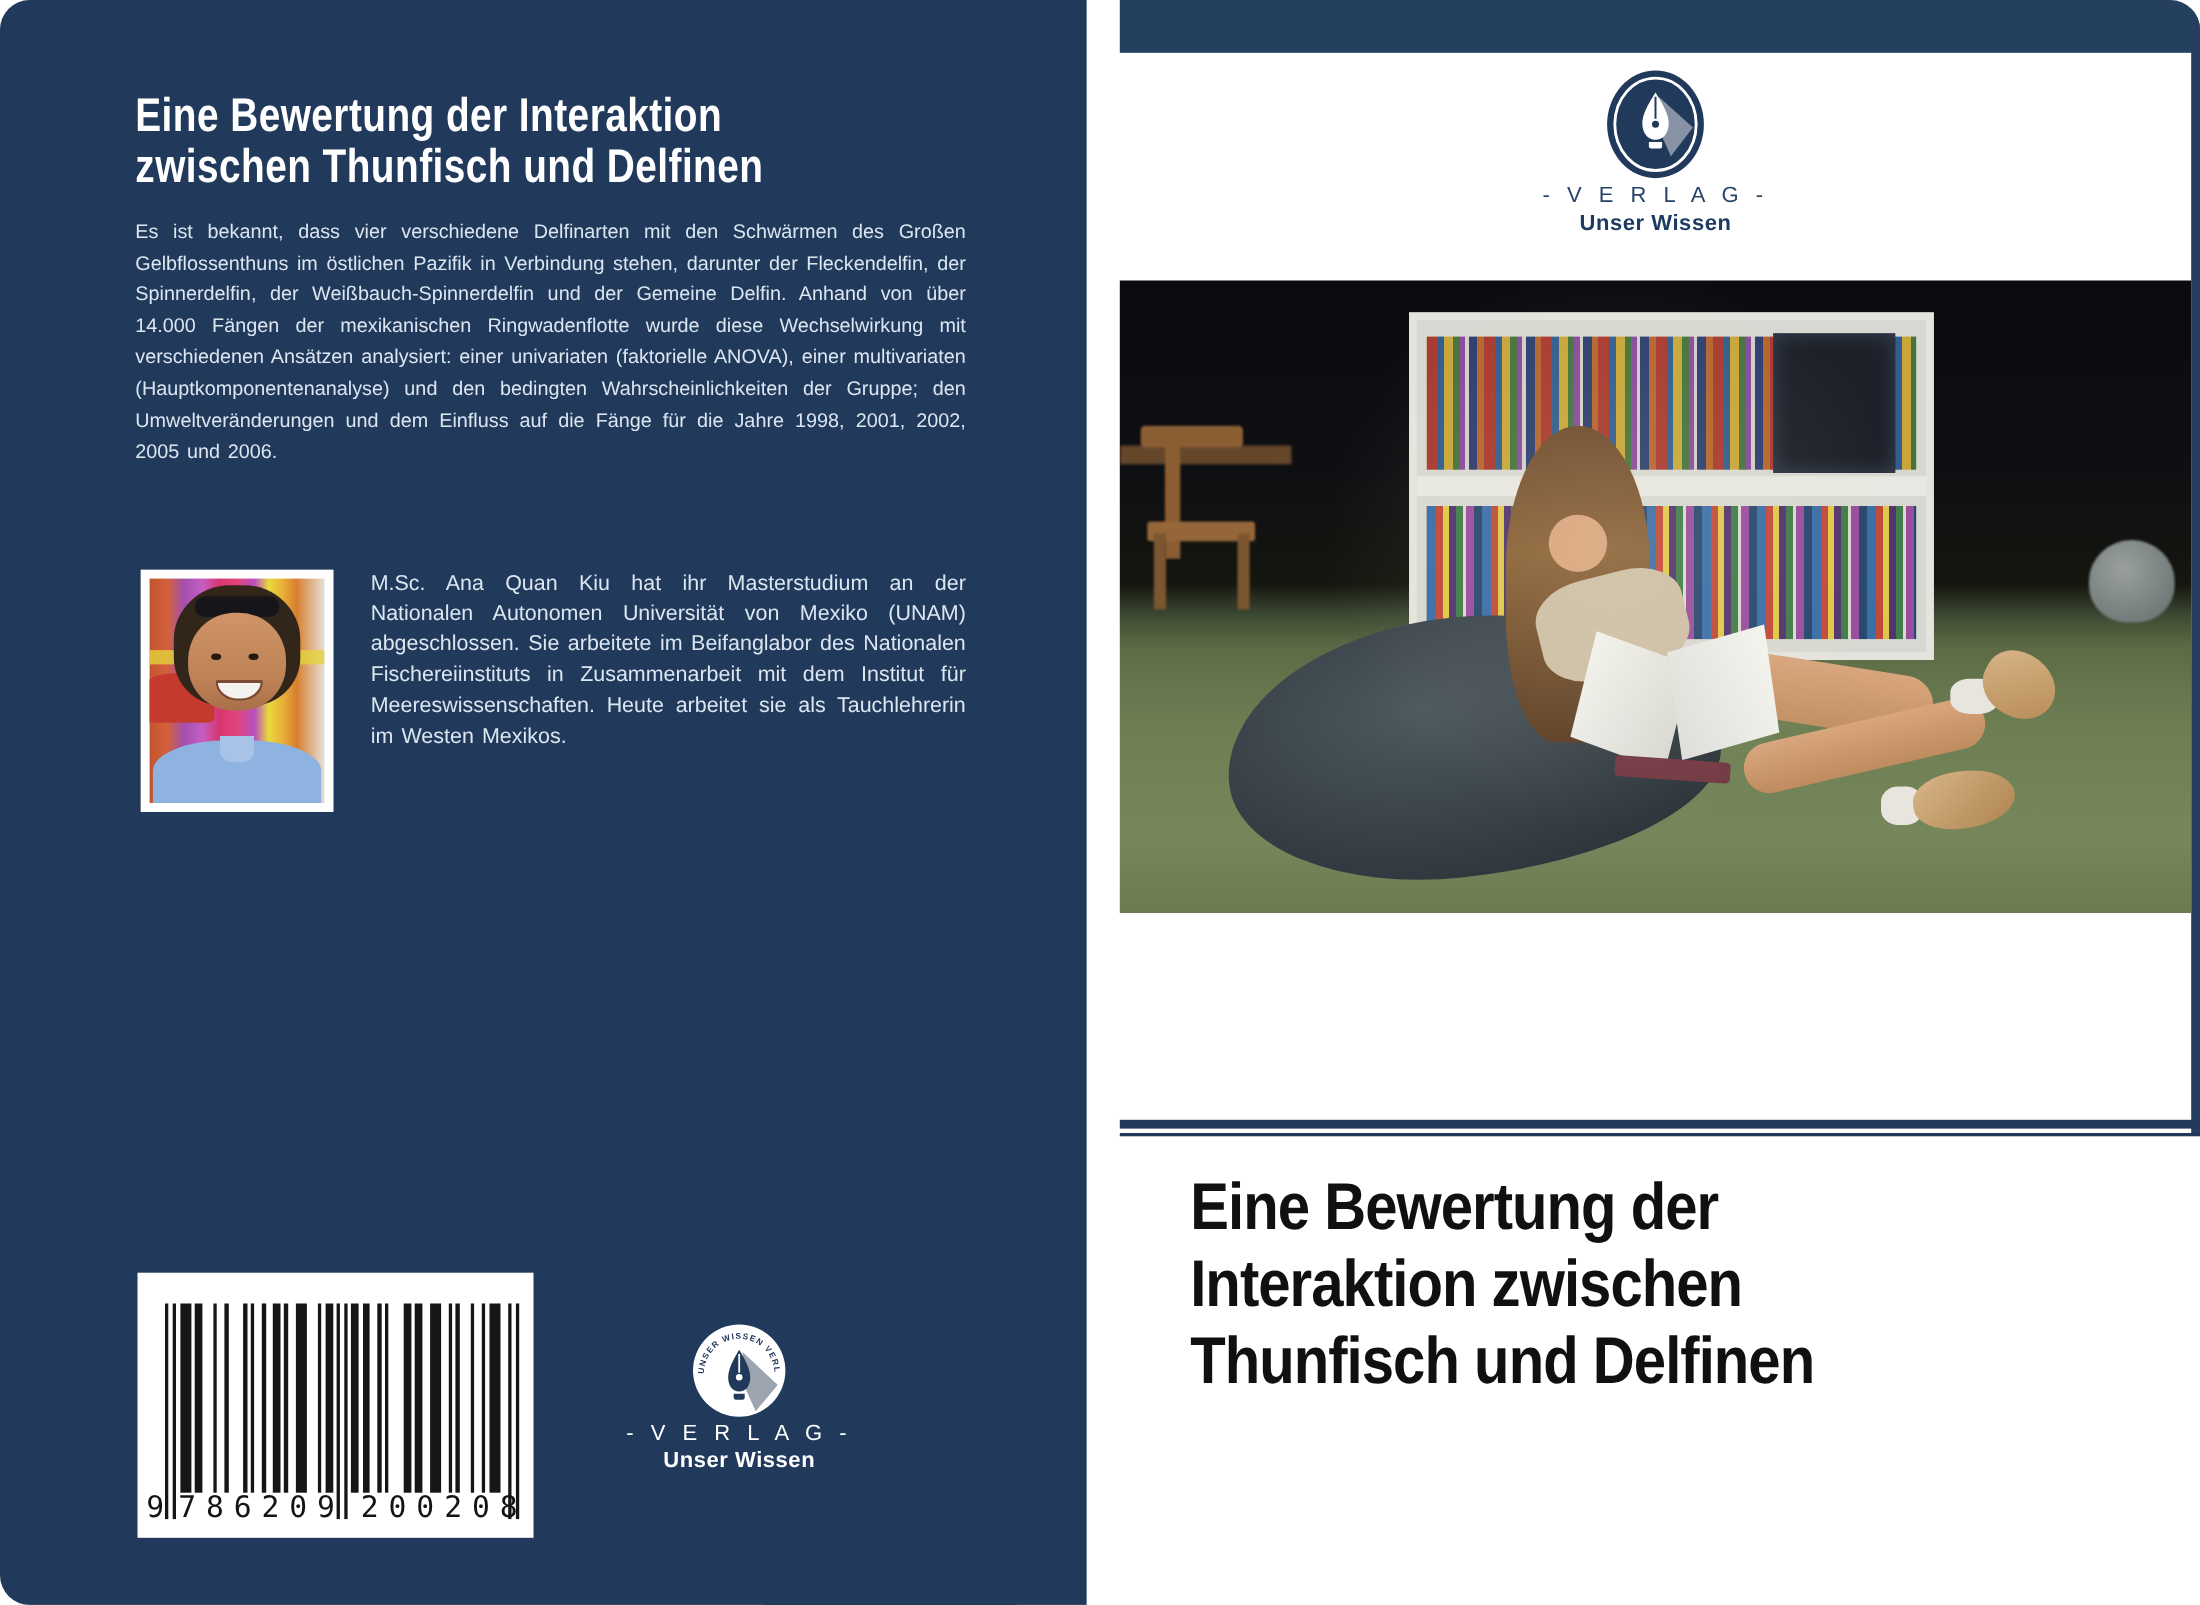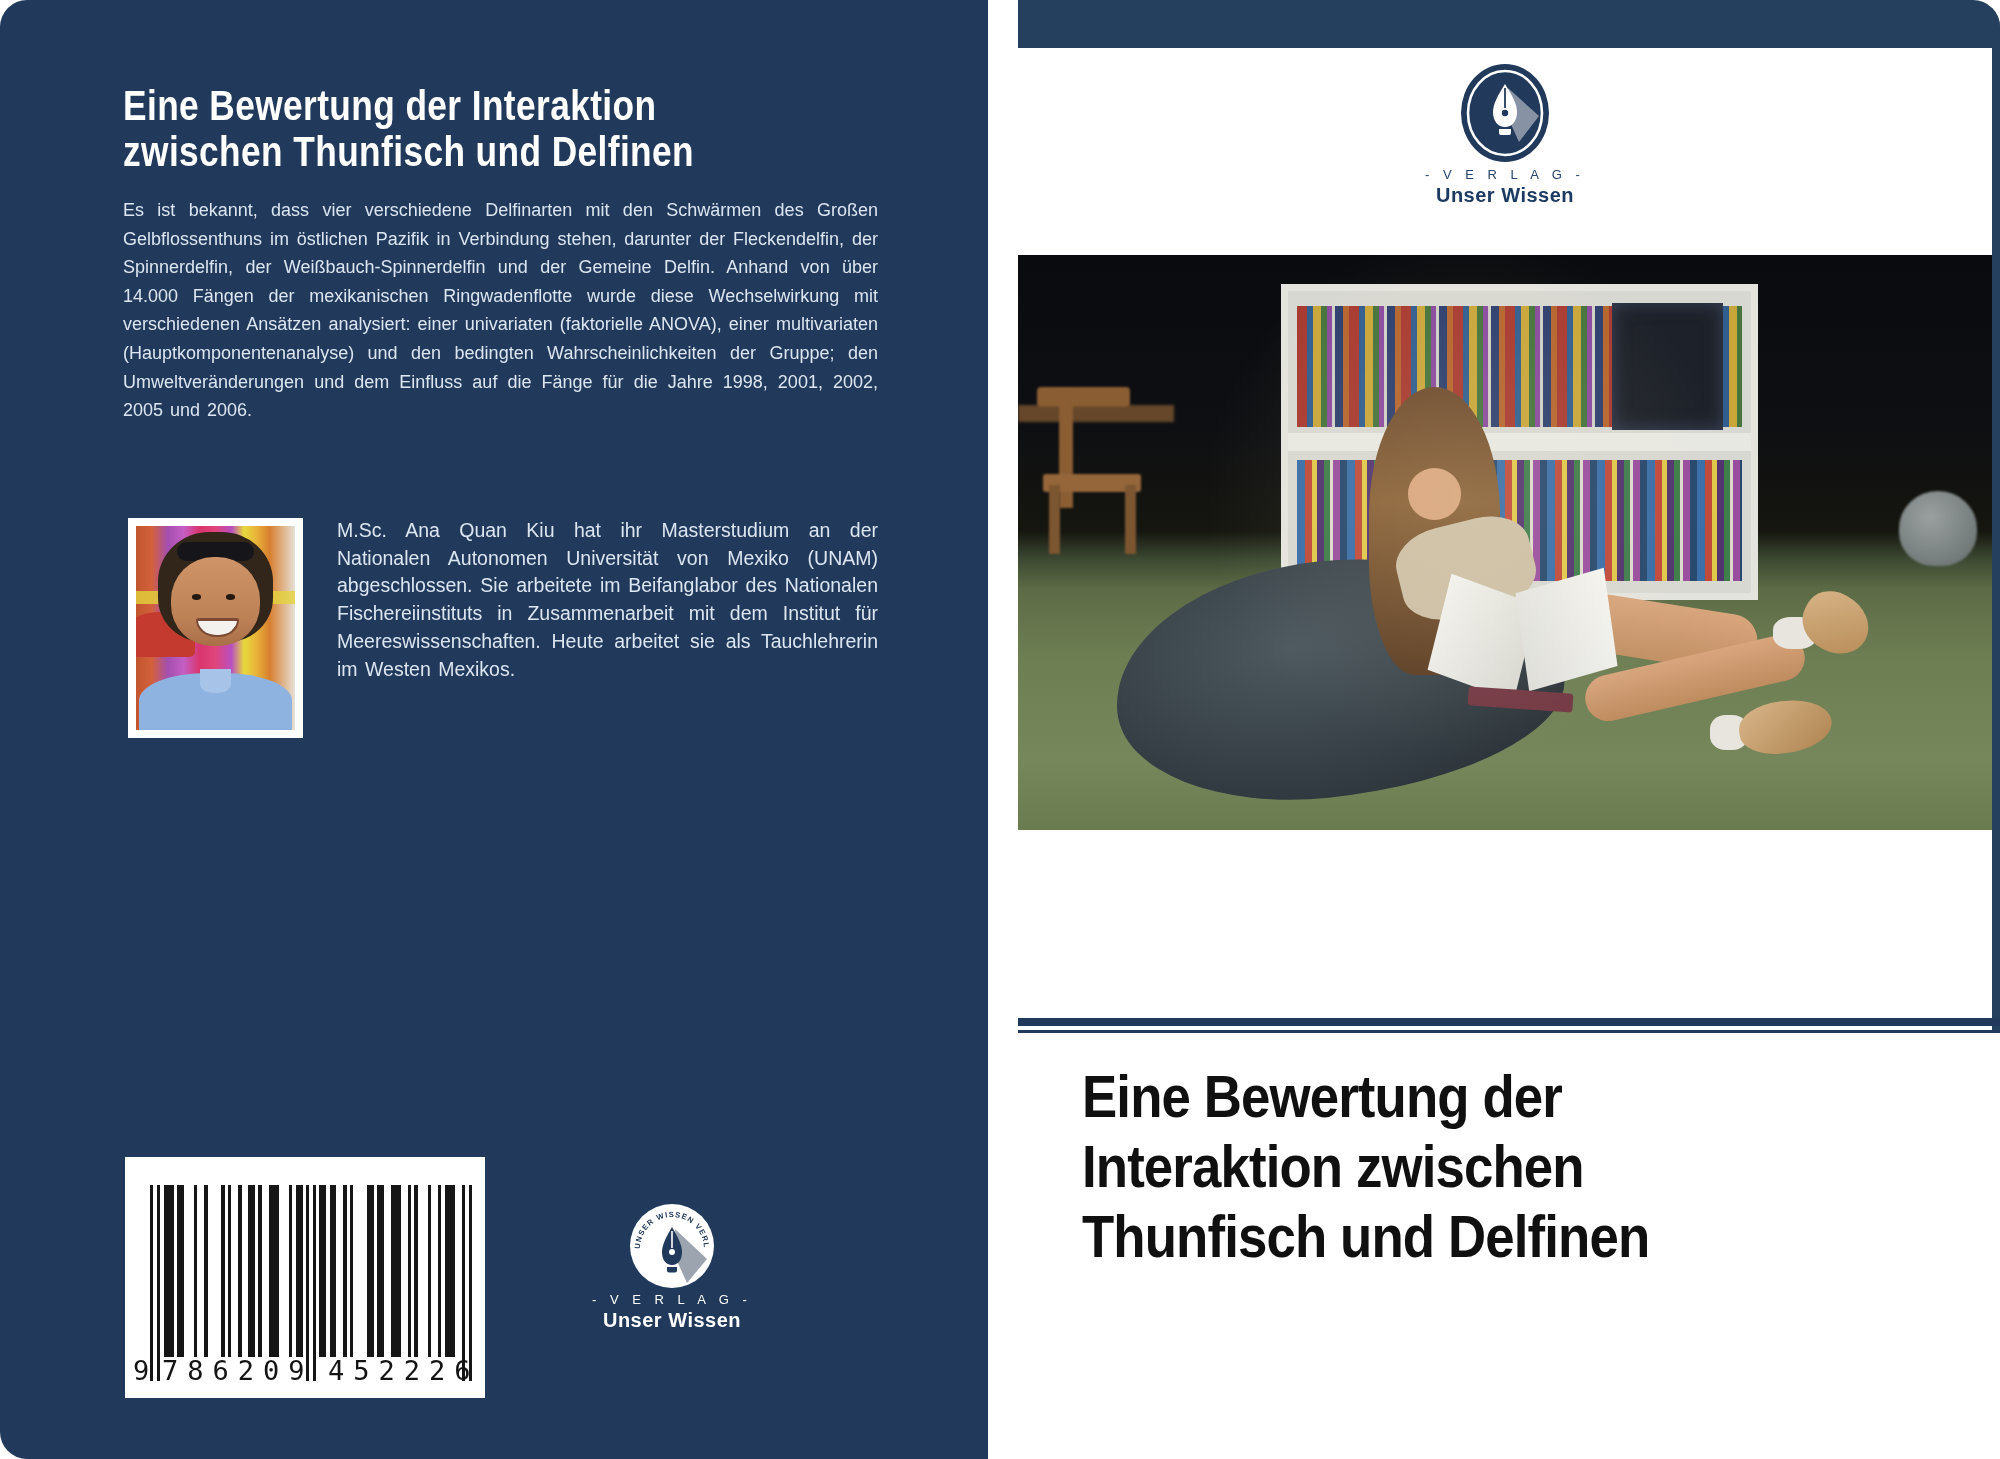--- a/index.html
+++ b/index.html
@@ -45,21 +45,21 @@
   .bar{position:absolute;top:0;height:172px;background:#161616;}
   .bar.tall{height:196px;}
   .bc-digits{position:absolute;left:25px;top:196px;width:322px;height:34px;
       font-family:"DejaVu Sans Mono","Liberation Mono",monospace;font-size:27px;color:#141414;}
   .bc-left{position:absolute;left:-17px;top:2px;}
   .bc-g1{position:absolute;left:12px;top:2px;letter-spacing:9px;}
   .bc-g2{position:absolute;left:178px;top:2px;letter-spacing:9px;}
 
   
   .back-logo{position:absolute;left:560px;top:1203px;width:224px;text-align:center;color:#ffffff;}
-  .verlag-line{font-size:13px;letter-spacing:5px;margin-top:3px;white-space:nowrap;}
+  .verlag-line{font-size:20px;letter-spacing:5px;margin-top:3px;white-space:nowrap;}
   .pub-name{font-size:20px;font-weight:bold;margin-top:2px;letter-spacing:0.5px;}
 
   
   .spine{position:absolute;left:988px;top:0;width:30px;height:1459px;background:#ffffff;}
 
   
   .front-cover{position:absolute;left:1018px;top:0;width:982px;height:1459px;background:#ffffff;}
   .front-top-bar{position:absolute;left:0;top:0;width:982px;height:48px;background:#24405E;}
   .front-right-strip{position:absolute;right:0;top:0;width:8px;height:1032px;background:#24405E;}
   .front-logo{position:absolute;left:0;right:8px;top:62px;text-align:center;color:#1d3a62;}
@@ -194,21 +194,21 @@
           <div class="bar" style="left: 82.1053%; width: 1.05263%;"></div>
           <div class="bar" style="left: 86.3158%; width: 1.05263%;"></div>
           <div class="bar" style="left: 89.4737%; width: 1.05263%;"></div>
           <div class="bar" style="left: 91.5789%; width: 3.15789%;"></div>
           <div class="bar tall" style="left: 96.8421%; width: 1.05263%;"></div>
           <div class="bar tall" style="left: 98.9474%; width: 1.05263%;"></div>
         </div>
       <div class="bc-digits">
         <span class="bc-left">9</span>
         <span class="bc-g1">786209</span>
-        <span class="bc-g2">452226</span>
+        <span class="bc-g2">200208</span>
       </div>
     </div>
 
     <div class="back-logo">
       <svg class="badge-svg" width="86" height="86" viewBox="0 0 86 86">
         <defs>
           <clipPath id="badgeClip">
               <circle cx="43" cy="43" r="42"></circle>
             </clipPath>
           <path id="arcB" d="M 11 46 A 32 32 0 0 1 75 46" fill="none"></path>

